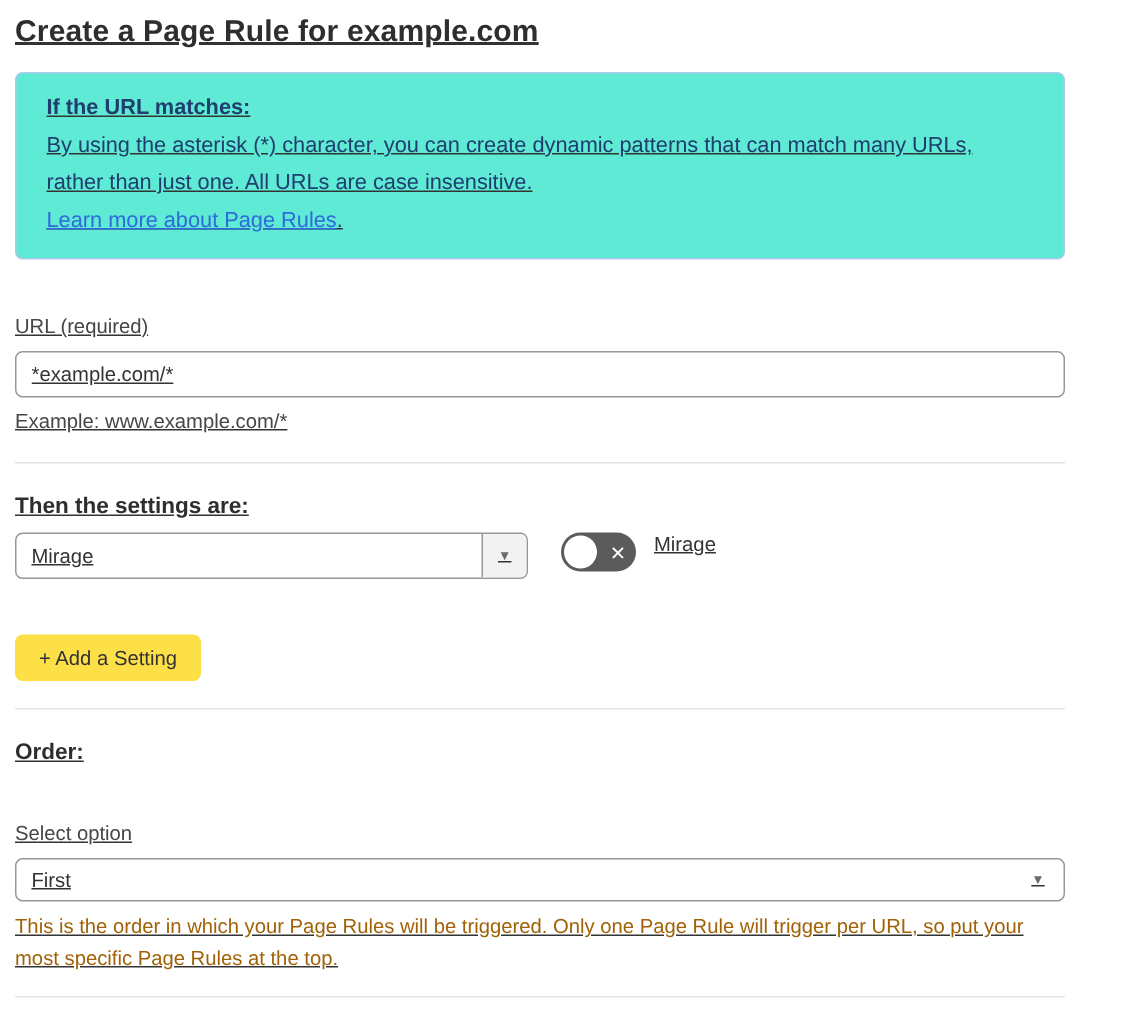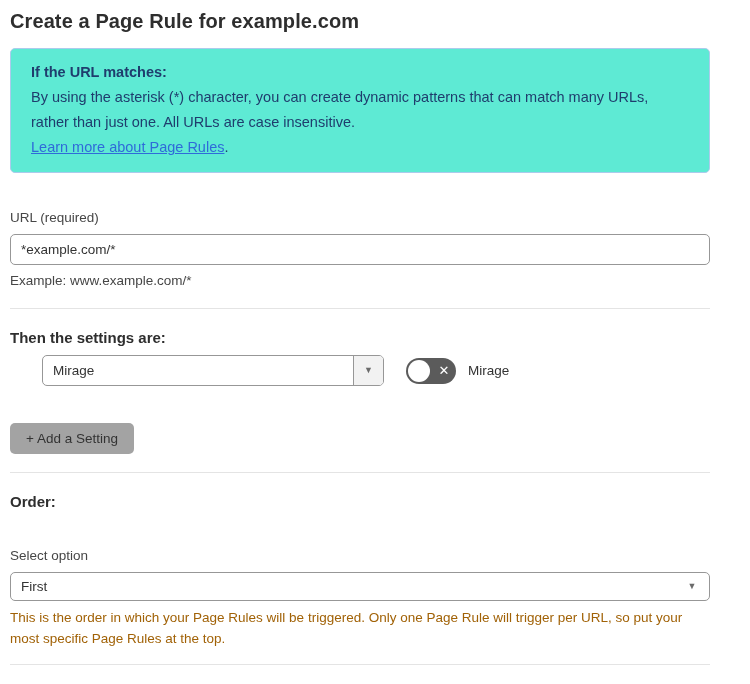--- a/index.html
+++ b/index.html
@@ -7,20 +7,21 @@
     margin: 0; padding: 0;
     background: #ffffff;
     font-family: "Liberation Sans", "DejaVu Sans", sans-serif;
     color: #333333;
   }
   .page {
     width: 720px;
     height: 684px;
     padding: 6px 10px 0 10px;
     overflow: hidden;
+    text-decoration: underline;
   }
   .page-title {
     font-size: 20px;
     font-weight: 700;
     color: #2e2e2e;
     margin: 0;
     line-height: 30px;
     letter-spacing: 0.1px;
   }
   
@@ -80,23 +81,22 @@
   .section-heading {
     font-size: 15px;
     font-weight: 700;
     color: #2e2e2e;
     margin-top: 20px;
     line-height: 18px;
   }
   
   .setting-row {
     display: flex;
-    align-items: center;
+    align-items: flex-start;
     margin-top: 8px;
-    margin-left: 32px;
   }
   .dropdown {
     display: flex;
     align-items: stretch;
     width: 342px;
     height: 31px;
     border: 1px solid #979797;
     border-radius: 5px;
     background: #ffffff;
     overflow: hidden;
@@ -162,21 +162,21 @@
     border: none;
     border-radius: 5px;
     font-family: "Liberation Sans", "DejaVu Sans", sans-serif;
     font-size: 13.5px;
     padding: 0 16px;
     height: 31px;
     line-height: 31px;
     cursor: pointer;
   }
   .btn-gray {
-    background: #a3a3a3;
+    background: #fde047;
     color: #333333;
   }
   .add-setting-btn { margin-top: 37px; }
 
   
   .order-select {
     display: flex;
     align-items: center;
     width: 100%;
     height: 29px;

